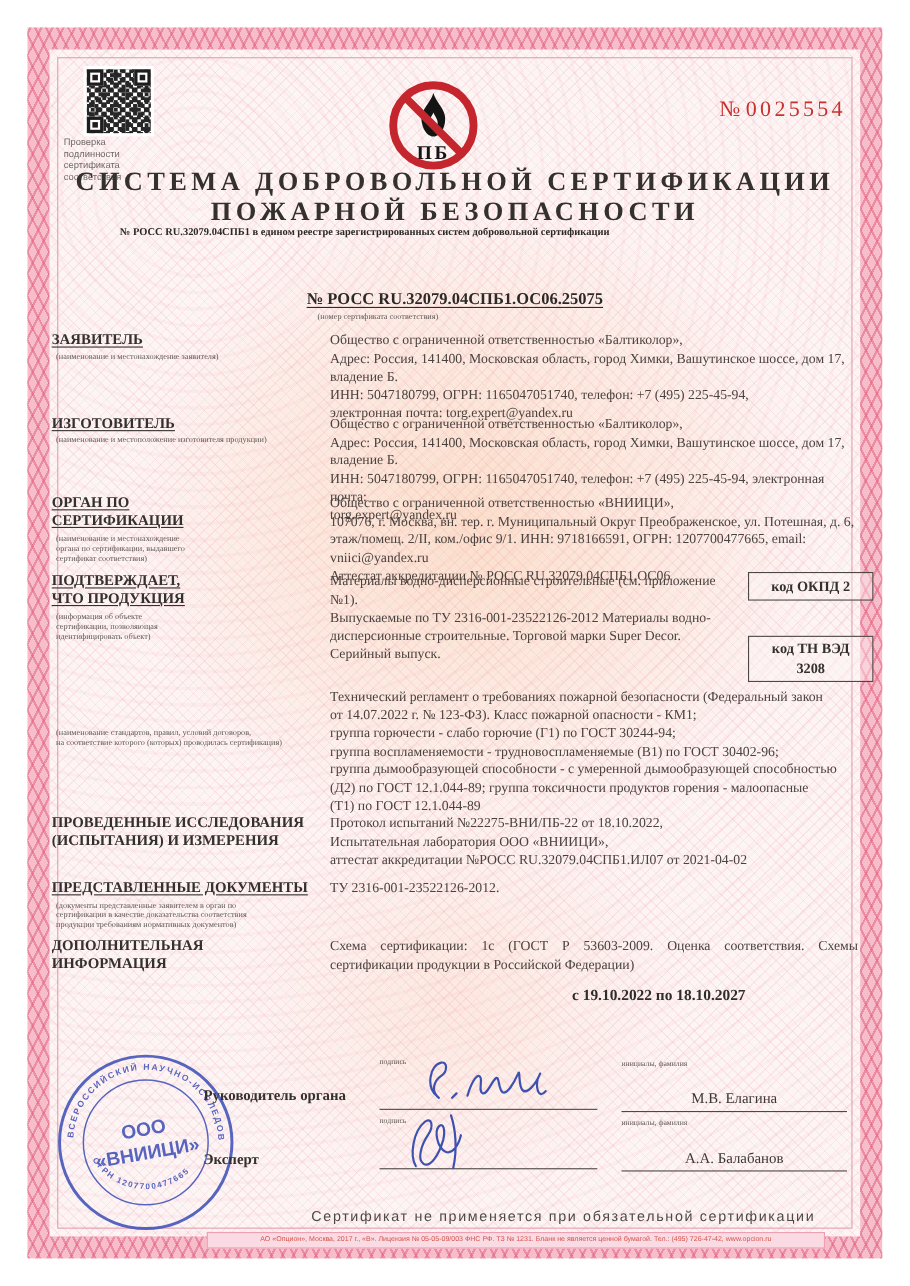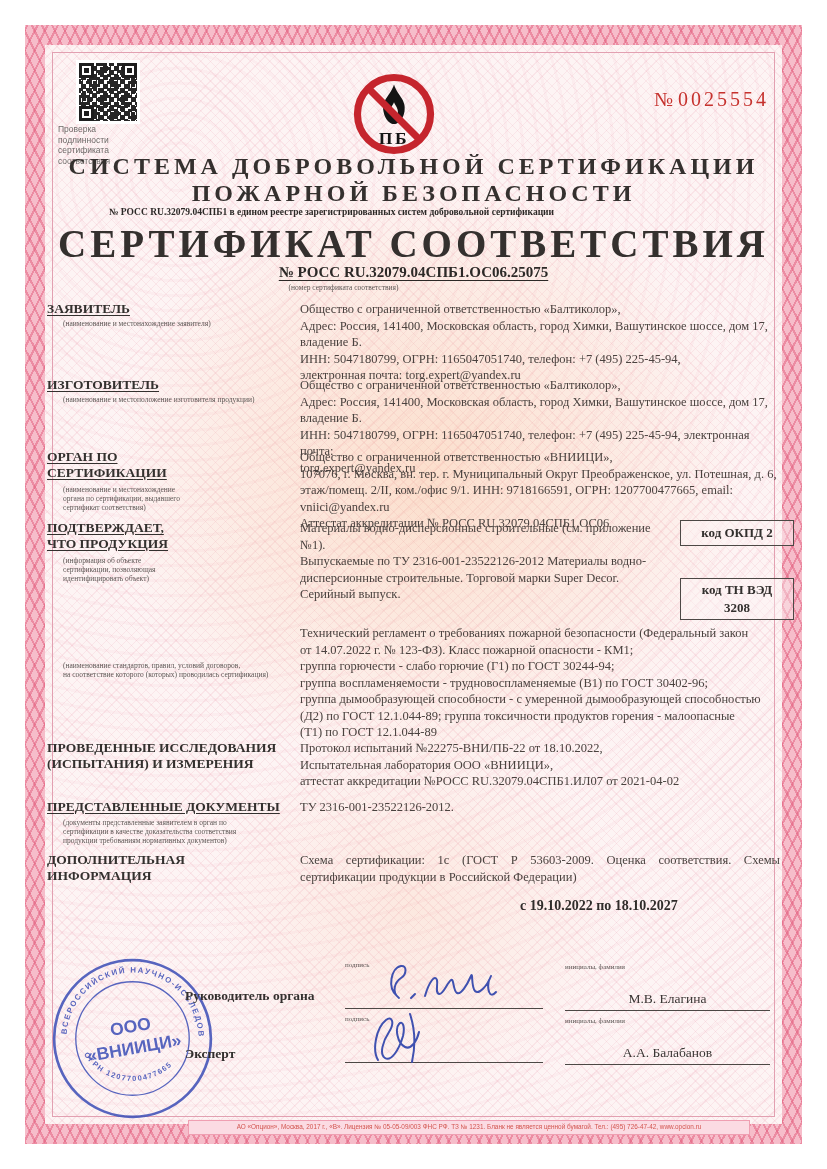--- a/index.html
+++ b/index.html
@@ -49,21 +49,21 @@
     font-size:39px;letter-spacing:4px;color:#34302e;}
   .t-num{position:absolute;left:0;top:264px;width:827px;text-align:center;font-weight:700;
     font-size:15px;color:#2c2927;}
   .t-num span{text-decoration:underline;text-underline-offset:3px;}
   .t-numcap{position:absolute;left:16px;top:283px;width:655px;text-align:center;font-size:7.5px;color:#5d5755;}
   
   .row{position:absolute;left:47px;width:733px;}
   .lbl{position:absolute;left:0;top:0;width:250px;font-weight:700;font-size:13.5px;
     line-height:16px;color:#33302e;white-space:pre-line;}
   .lbl.u{text-decoration:underline;text-underline-offset:2px;}
-  .note{position:absolute;left:16px;width:250px;font-size:7.5px;line-height:9px;color:#5d5755;white-space:pre-line;}
+  .note{position:absolute;left:4px;width:250px;font-size:7.5px;line-height:9px;color:#5d5755;white-space:pre-line;}
   .val{position:absolute;left:253px;top:0;width:480px;font-size:12.5px;line-height:16.5px;
     color:#4a423f;white-space:pre-line;}
   .box{position:absolute;border:1.2px solid #4c4845;text-align:center;font-weight:700;
     font-size:13px;color:#33302e;background:rgba(253,244,244,.4);}
   .valid-val{position:absolute;left:473px;top:0;font-weight:700;font-size:14px;color:#2f2c2a;white-space:nowrap;}
   
   .role{position:absolute;font-weight:700;font-size:13.5px;color:#33302e;}
   .sline{position:absolute;border-bottom:1.5px solid #4c4845;}
   .sline .cap{position:absolute;top:3px;left:0;right:0;font-size:7px;color:#5d5755;}
   .sline .nm{position:absolute;bottom:3px;left:0;right:0;text-align:center;font-size:13.5px;color:#3a3634;}
@@ -105,21 +105,20 @@
     <path d="M50 15 C46 28 35 33 37.5 47 C39.5 58 46 62 50 62 C54 62 60.5 58 62.5 47 C65 33 54 28 50 15 Z" fill="#141414"></path>
     <path d="M50 36 C48 41 44.5 43.5 45.5 49.5 C46.3 53.5 53.7 53.5 54.5 49.5 C55.5 43.5 52 41 50 36 Z" fill="#fbf1ef"></path>
     <text x="50" y="86" text-anchor="middle" font-family="Liberation Serif, serif" font-weight="bold" font-size="21" letter-spacing="3" fill="#141414">ПБ</text>
     <line x1="20" y1="20" x2="80" y2="80" stroke="#c5252d" stroke-width="8.5"></line>
     <circle cx="50" cy="50" r="43.5" fill="none" stroke="#c5252d" stroke-width="8.5"></circle>
   </svg>
 
   <div class="t-sys" style="top:180px">ПОЖАРНОЙ БЕЗОПАСНОСТИ</div>
   <div class="t-sys" style="top:153px">СИСТЕМА ДОБРОВОЛЬНОЙ СЕРТИФИКАЦИИ</div>
   <div class="t-reg">№ РОСС RU.32079.04СПБ1 в едином реестре зарегистрированных систем добровольной сертификации</div>
-  <div class="t-cert">СЕРТИФИКАТ СООТВЕТСТВИЯ</div>
   <div class="t-num"><span>№ РОСС RU.32079.04СПБ1.ОС06.25075</span></div>
   <div class="t-numcap">(номер сертификата соответствия)</div>
 
   <div class="row" style="top:301px;height:74px">
     <div class="lbl u">ЗАЯВИТЕЛЬ</div>
     <div class="note" style="top:18px">(наименование и местонахождение заявителя)</div>
     <div class="val">Общество с ограниченной ответственностью «Балтиколор»,
 Адрес: Россия, 141400, Московская область, город Химки, Вашутинское шоссе, дом 17, владение Б.
 ИНН: 5047180799, ОГРН: 1165047051740, телефон: +7 (495) 225-45-94,
 электронная почта: torg.expert@yandex.ru</div>
@@ -235,14 +234,15 @@
     <svg class="sig-svg" style="left:15px" width="110" height="60" viewBox="0 0 110 60">
       <path d="M18 52 C12 42 16 20 26 12 C32 7 35 15 29 24 C23 33 19 46 25 50 C31 54 39 42 43 28 C45 19 43 12 39 16 C35 20 37 35 45 39 C51 42 57 33 59 24 M50 6 C54 18 56 36 52 54" fill="none" stroke="#3f51b0" stroke-width="2" stroke-linecap="round"></path>
     </svg>
     <div class="cap">подпись</div>
   </div>
   <div class="sline" style="left:565px;top:1014px;width:205px;height:50px">
     <div class="nm">А.А. Балабанов</div>
     <div class="cap">инициалы, фамилия</div>
   </div>
 
+  <div class="f-note">Сертификат не применяется при обязательной сертификации</div>
   <div class="f-imprint">АО «Опцион», Москва, 2017 г., «В». Лицензия № 05-05-09/003 ФНС РФ. ТЗ № 1231. Бланк не является ценной бумагой. Тел.: (495) 726-47-42, www.opcion.ru</div>
 </div>
 
 </body></html>

